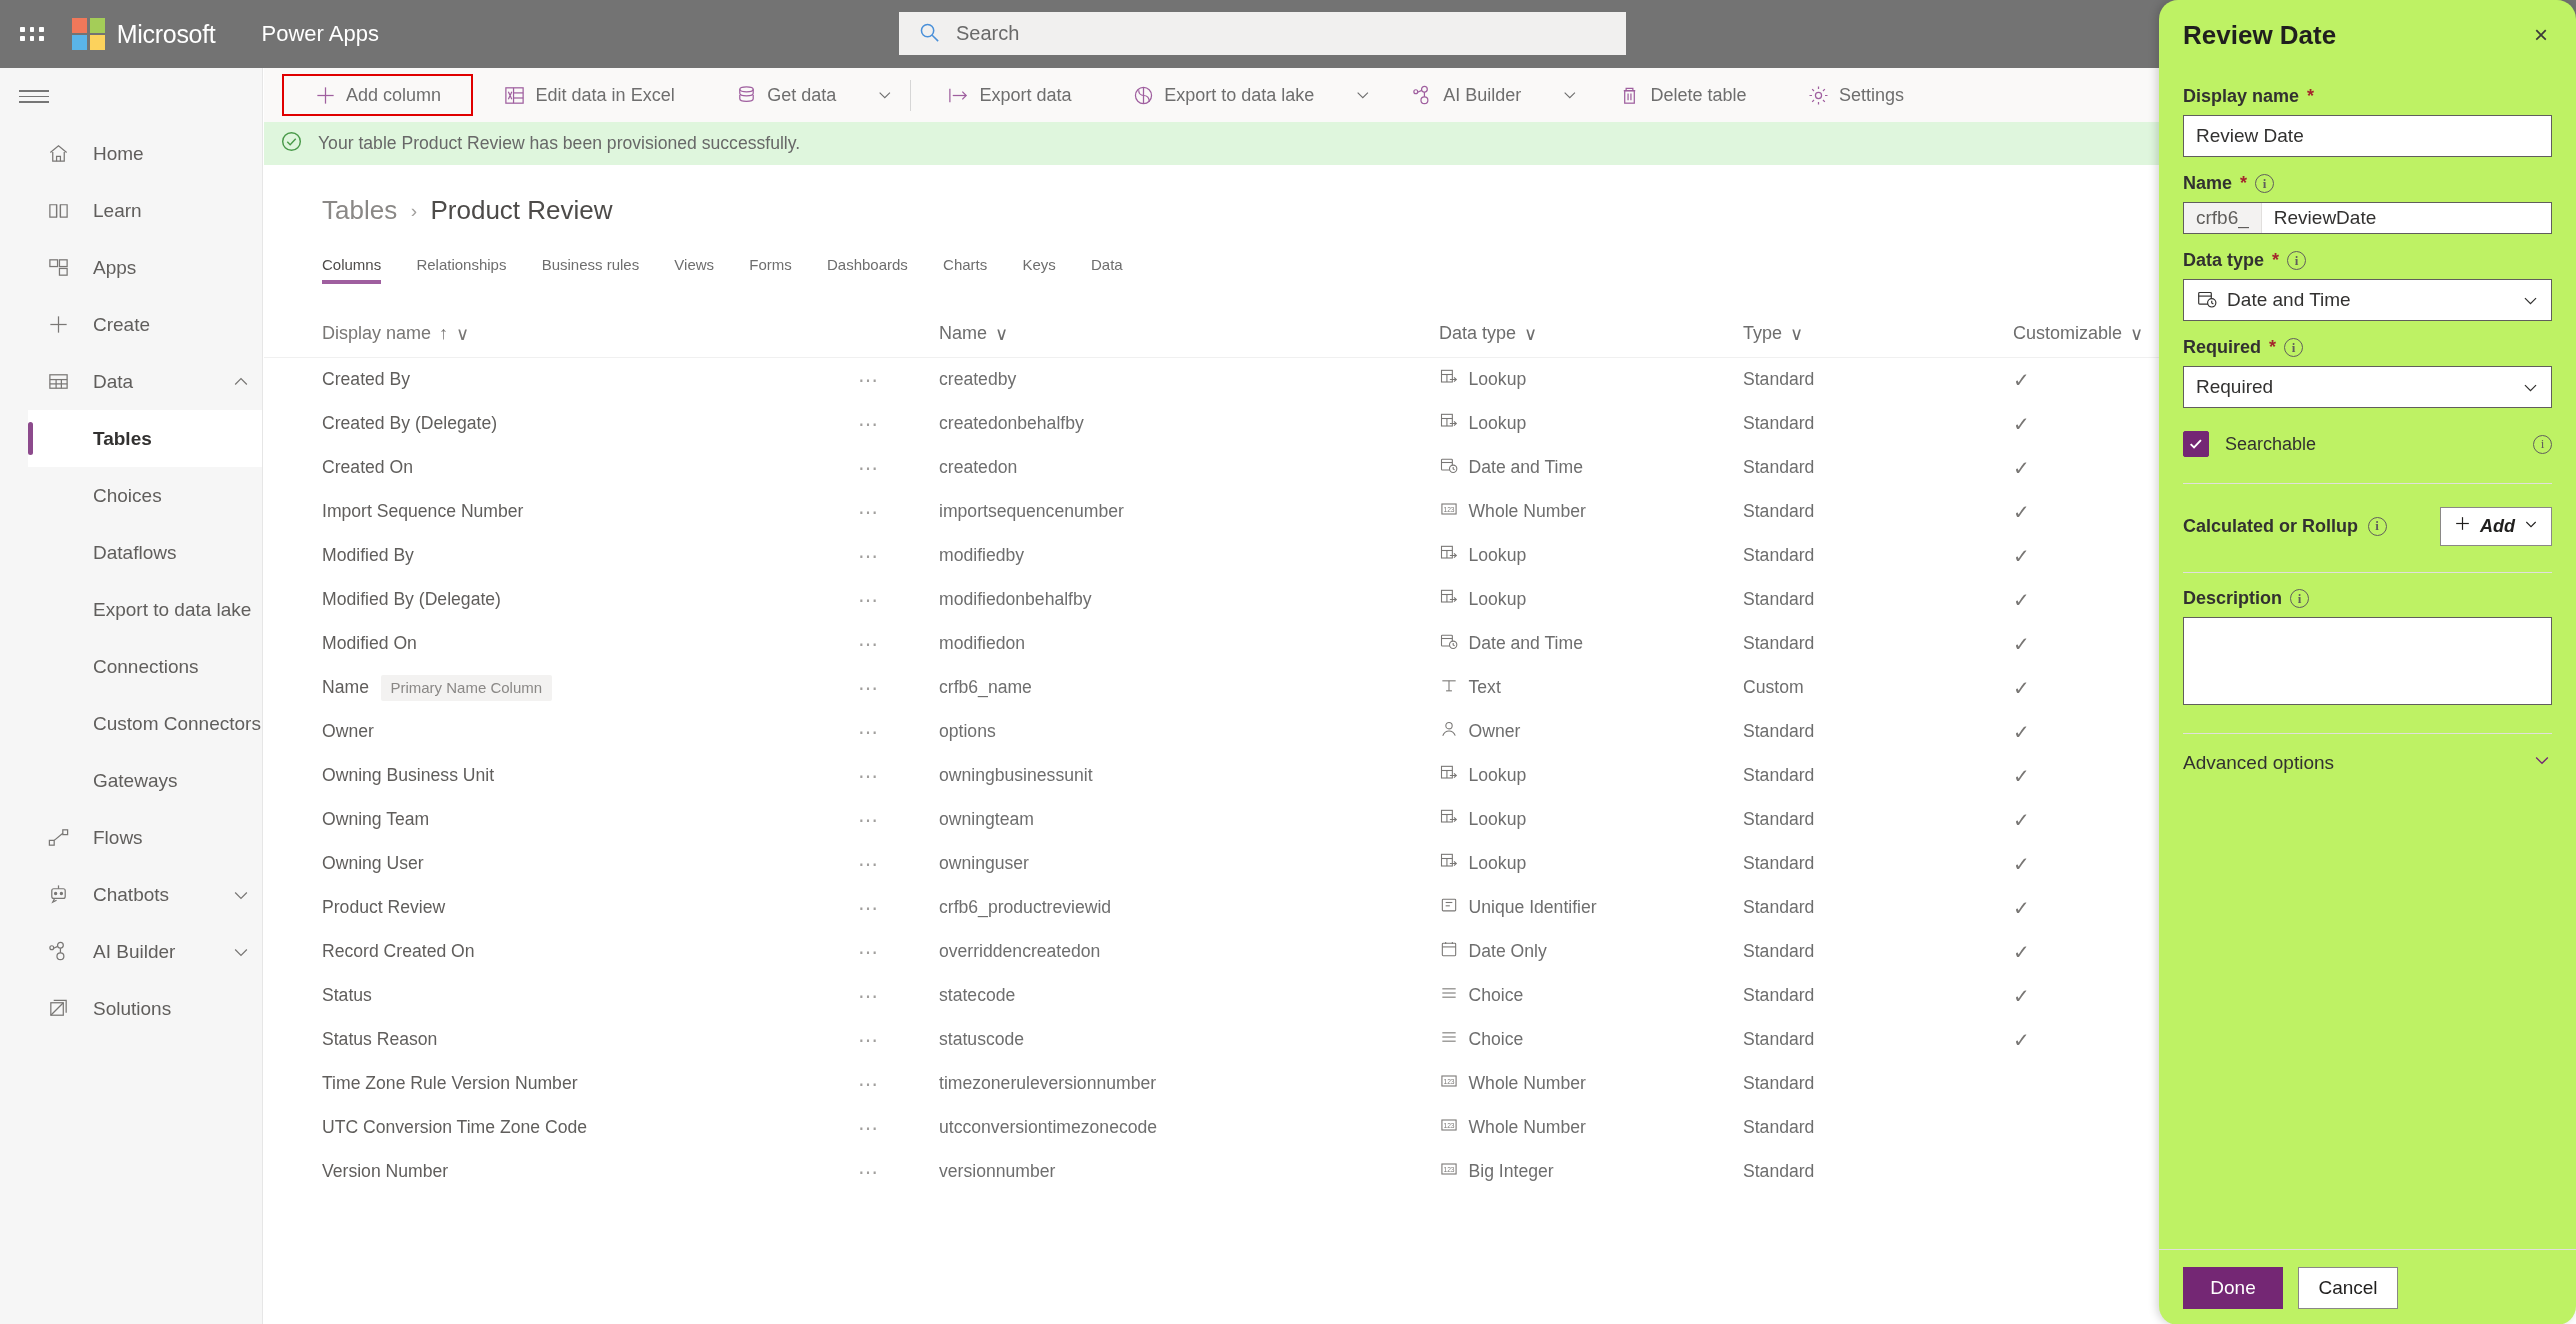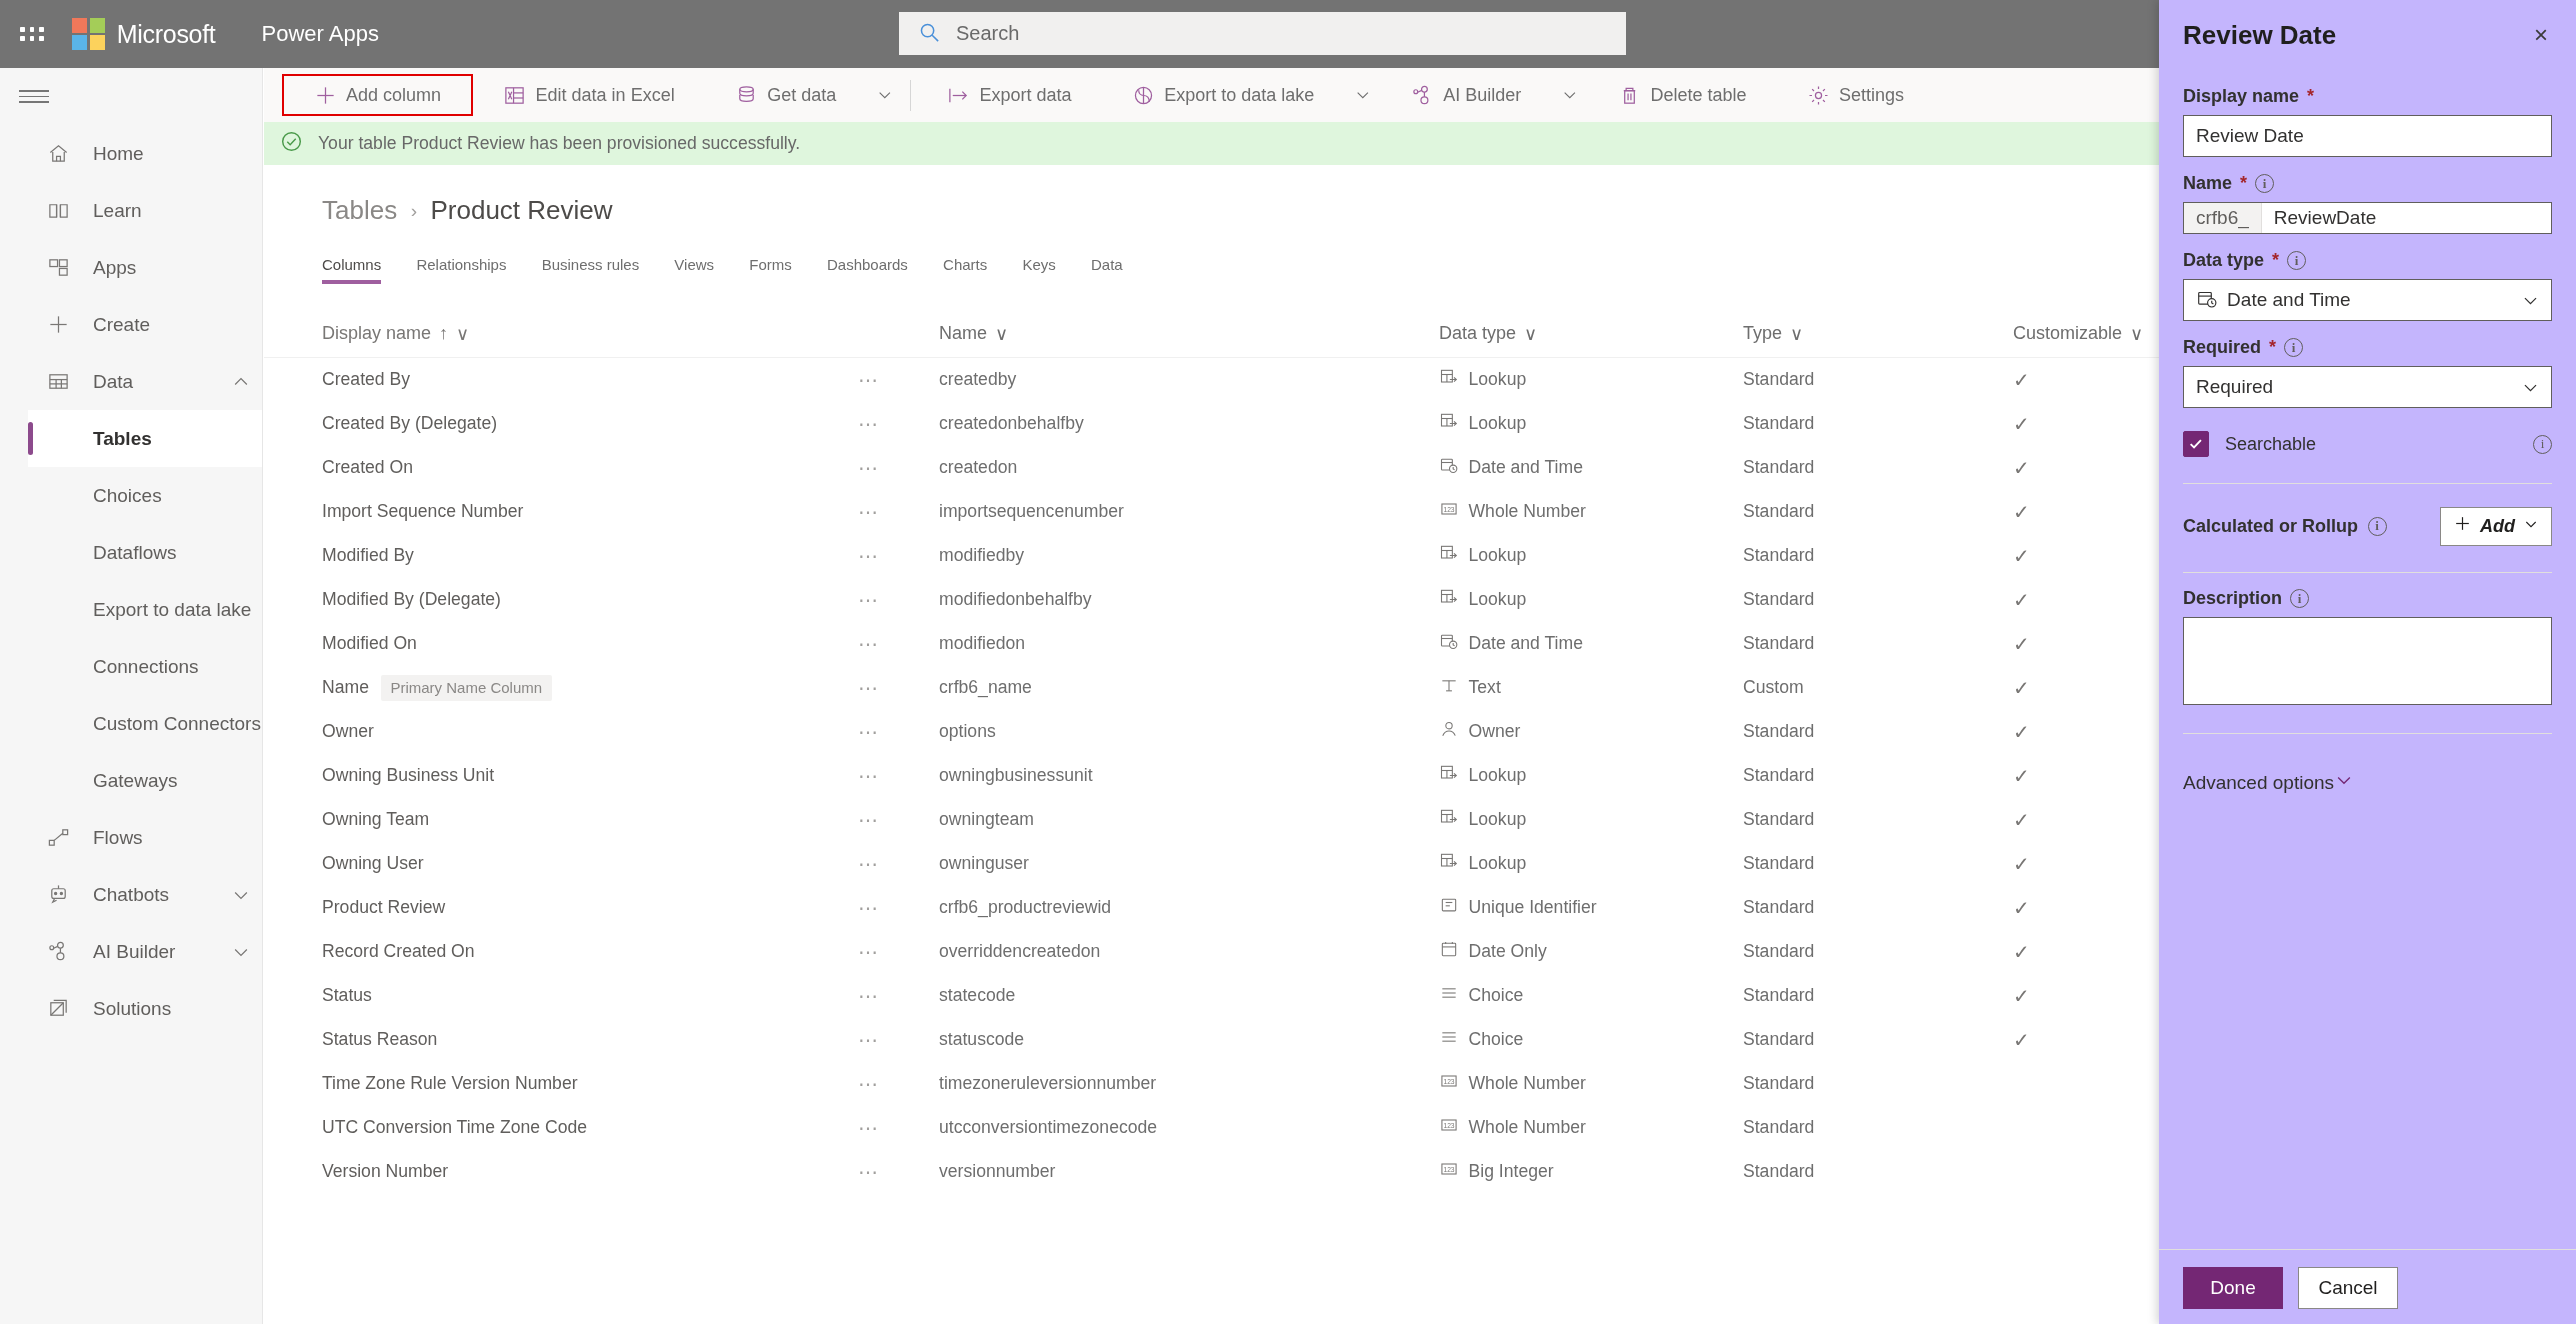--- a/index.html
+++ b/index.html
@@ -133,22 +133,22 @@
   .c-type { width:270px; color:#6e6e6e; }
   .c-custom { width:122px; color:#6e6e6e; display:flex; align-items:center; }
   .badge {
     background:#f3f2f1; color:#8a8886; font-size:15px; padding:4.7px 9.5px; border-radius:2px;
     white-space:nowrap;
   }
   .tick { color:#797775; font-size:20px; }
 
   
   .panel {
-    position:absolute; right:0; top:0; width:417px; height:1325px; background:#c4b5fd;
-    box-shadow:-2px 0 9.5px rgba(0,0,0,0.18); display:flex; flex-direction:column;
+    position:absolute; right:0; top:0; width:417px; height:1325px; background:#bef264;
+    box-shadow:-2px 0 9.5px rgba(0,0,0,0.18); display:flex; flex-direction:column;border-radius:19px;
   }
   .panel-head {
     height:70px; display:flex; align-items:center; justify-content:space-between;
     padding:0 19px 0 24px;
   }
   .panel-title { font-size:26px; font-weight:bold; color:#201f1e; }
   .panel-close { font-size:24px; color:#3b3a39; cursor:pointer; line-height:1;
                  width:32px; height:32px; display:flex; align-items:center; justify-content:center; }
   .panel-body { flex:1; padding:0 24px; overflow:hidden; }
   .field { margin-bottom:4px; }
@@ -195,21 +195,21 @@
   .addbtn {
     border:0.7px solid #8a8886; background:#fff; height:39px; display:flex; align-items:center;
     gap:8px; padding:0 12px; cursor:pointer; font-size:18px; font-weight:bold; color:#201f1e;font-style:italic;
   }
   .ta {
     width:100%; height:88px; border:1.4px solid #605e5c; background:#fff; resize:none;
     outline:none; font-size:17.6px; font-family:"Liberation Sans", sans-serif; padding:8px 10.8px;
     color:#323130;
   }
   .adv {
-    display:flex; align-items:center; margin-top:36px;
+    display:flex; align-items:center; justify-content:space-between; margin-top:16px;
     cursor:pointer; font-size:19px; color:#323130;
   }
   .adv-chev { color:#742774; font-size:17.6px; }
   .panel-foot {
     height:76px; border-top:0.7px solid #e1dfdd; display:flex; align-items:center; gap:15px;
     padding-left:24px;
   }
   .btn-primary {
     background:#742774; color:#ffffff; border:none; height:42px; min-width:100px; font-size:19px;
     cursor:pointer; font-family:"Liberation Sans", sans-serif;

